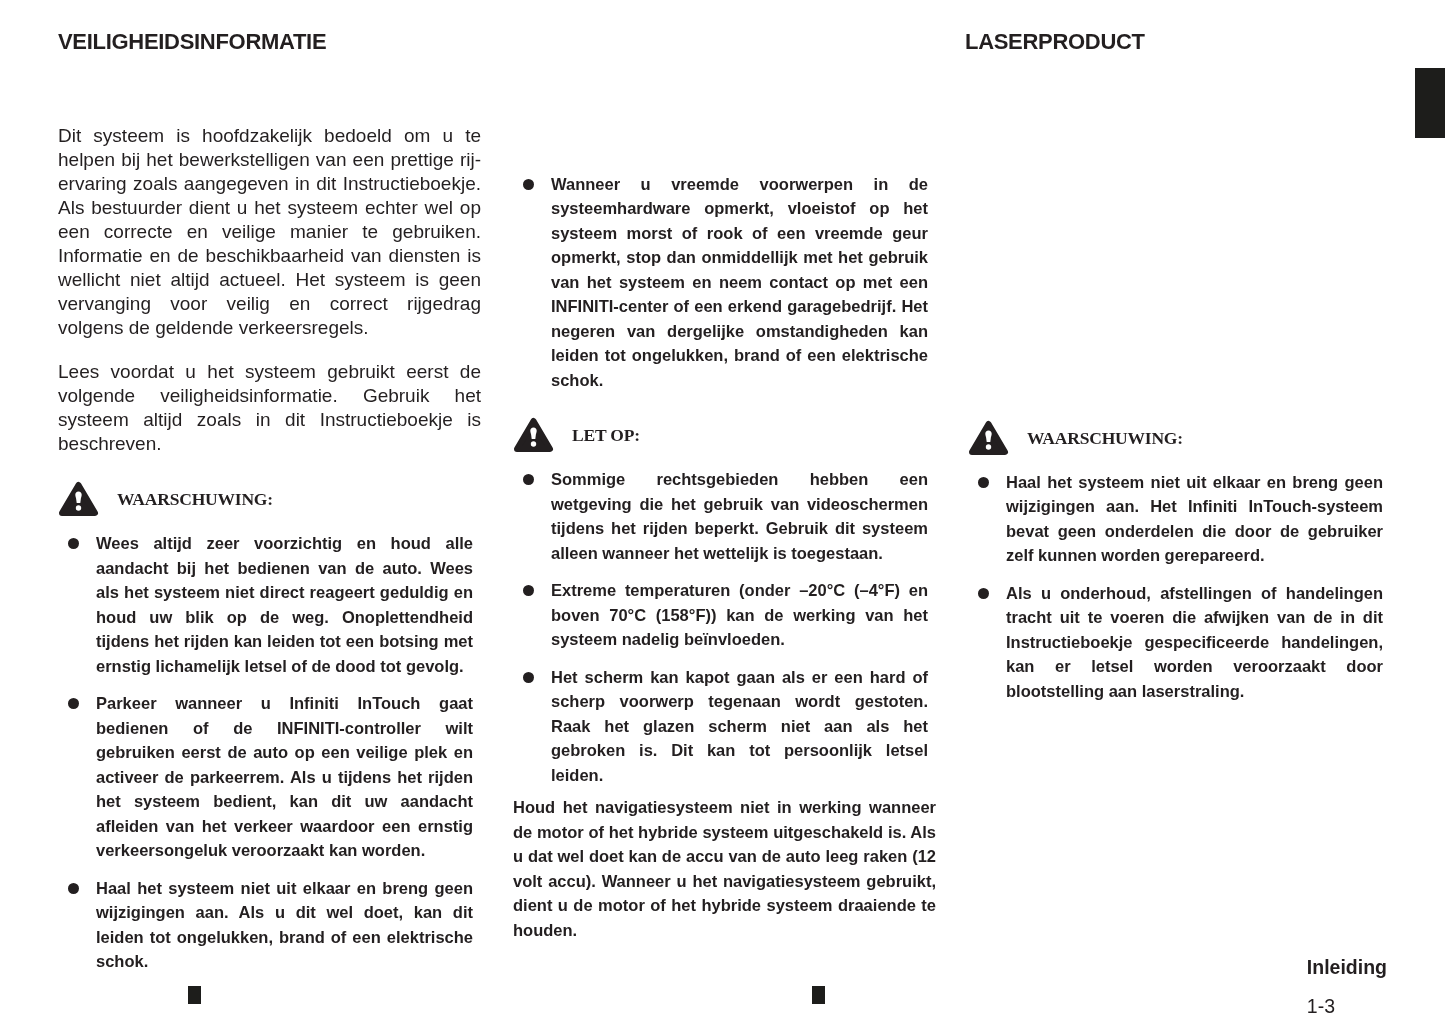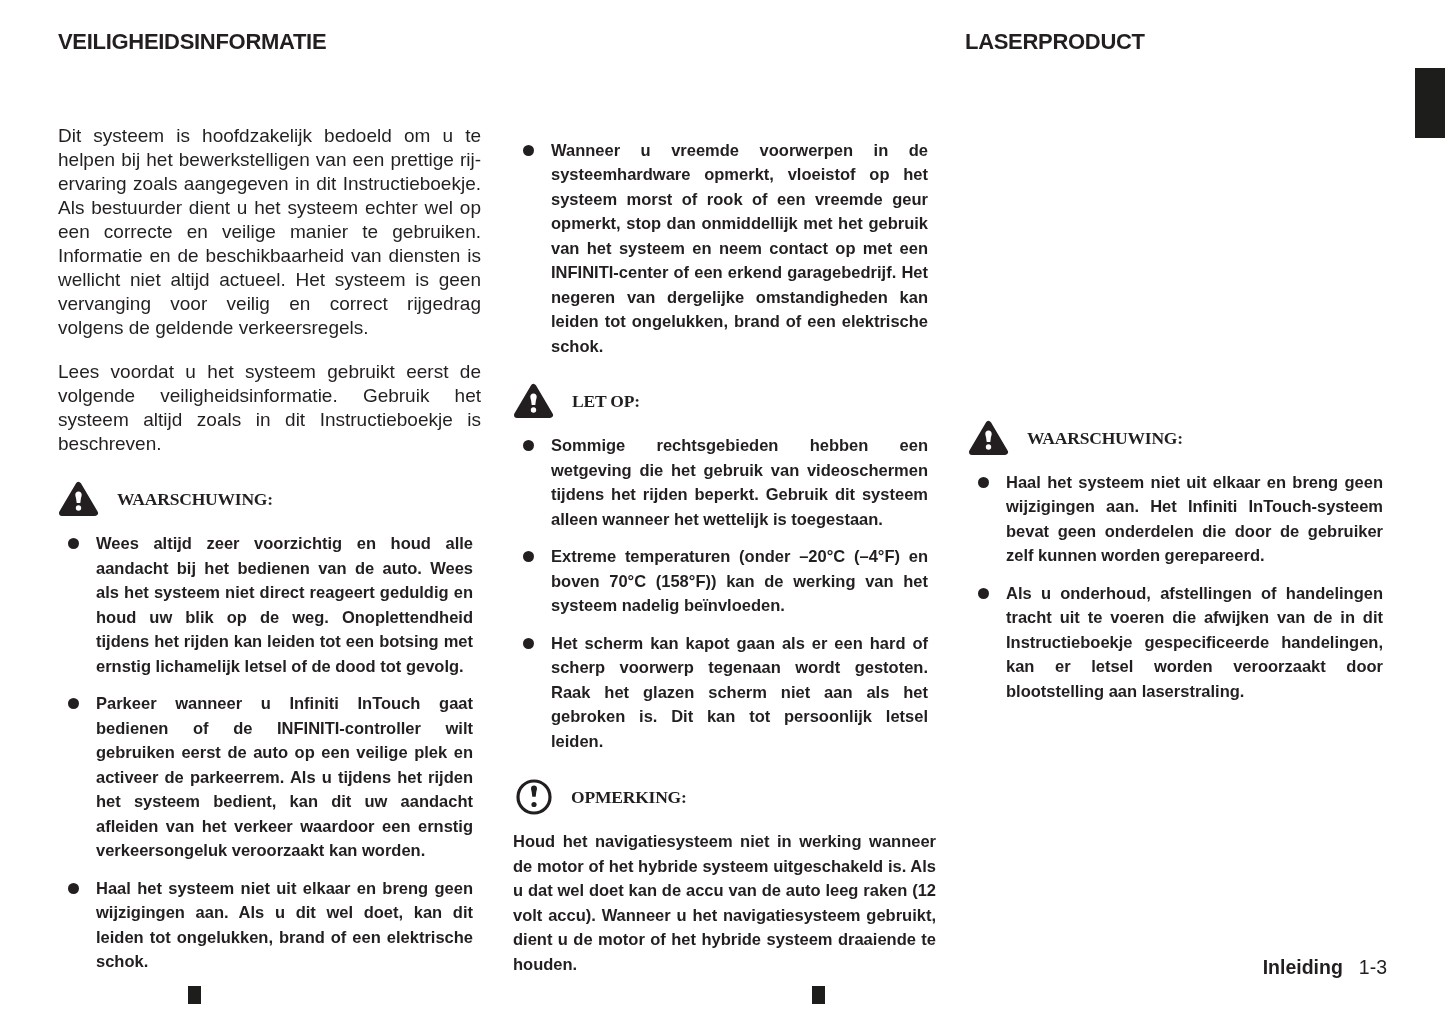--- a/index.html
+++ b/index.html
@@ -101,20 +101,21 @@
   }
 
   .footer {
     position: absolute;
     right: 58px;
     top: 956px;
     display: flex;
     align-items: baseline;
     gap: 16px;
     font-size: 19.5px;
+    flex-direction: column;
   }
   .footer .footer-section { font-weight: bold; }
 
   .print-mark {
     position: absolute;
     width: 13px;
     height: 18px;
     background: #1d1d1b;
   }
   .mark-1 { left: 188px; top: 986px; }
@@ -165,28 +166,20 @@
         </svg>
         <span class="alert-label">LET OP:</span>
       </div>
 
       <ul class="bullets">
         <li>Sommige rechtsgebieden hebben een wetgeving die het gebruik van videoschermen tijdens het rijden beperkt. Gebruik dit systeem alleen wanneer het wettelijk is toegestaan.</li>
         <li>Extreme temperaturen (onder –20°C (–4°F) en boven 70°C (158°F)) kan de werking van het systeem nadelig beïnvloeden.</li>
         <li>Het scherm kan kapot gaan als er een hard of scherp voorwerp tegenaan wordt gestoten. Raak het glazen scherm niet aan als het gebroken is. Dit kan tot persoonlijk letsel leiden.</li>
       </ul>
 
-      <div class="alert-heading">
-        <svg class="icon-circle" viewBox="0 0 38 38" aria-hidden="true">
-          <circle cx="19" cy="19" r="16" fill="none" stroke="#231f20" stroke-width="3.2"></circle>
-          <path d="M19 7.5 c1.9 0 3 1.3 3 3 c0 1.5 -0.8 3.1 -0.9 4.9 l-0.4 3.4 h-3.4 l-0.4 -3.4 c-0.1 -1.8 -0.9 -3.4 -0.9 -4.9 c0 -1.7 1.1 -3 3 -3 Z" fill="#231f20"></path>
-          <circle cx="19" cy="26.5" r="2.6" fill="#231f20"></circle>
-        </svg>
-        <span class="alert-label">OPMERKING:</span>
-      </div>
 
       <p class="note-text">Houd het navigatiesysteem niet in werking wanneer de motor of het hybride systeem uitgeschakeld is. Als u dat wel doet kan de accu van de auto leeg raken (12 volt accu). Wanneer u het navigatiesysteem gebruikt, dient u de motor of het hybride systeem draaiende te houden.</p>
     </section>
 
     <section class="col">
 
       <div class="alert-heading">
         <svg class="icon-triangle" viewBox="0 0 41 37" aria-hidden="true">
           <path d="M20.5 4 L37 32 L4 32 Z" fill="#231f20" stroke="#231f20" stroke-width="6" stroke-linejoin="round"></path>
           <path d="M20.5 10.5 c2 0 3.2 1.4 3.2 3.2 c0 1.6 -0.9 3.3 -1 5.2 l-0.4 3.2 h-3.6 l-0.4 -3.2 c-0.1 -1.9 -1 -3.6 -1 -5.2 c0 -1.8 1.2 -3.2 3.2 -3.2 Z" fill="#ffffff"></path>

